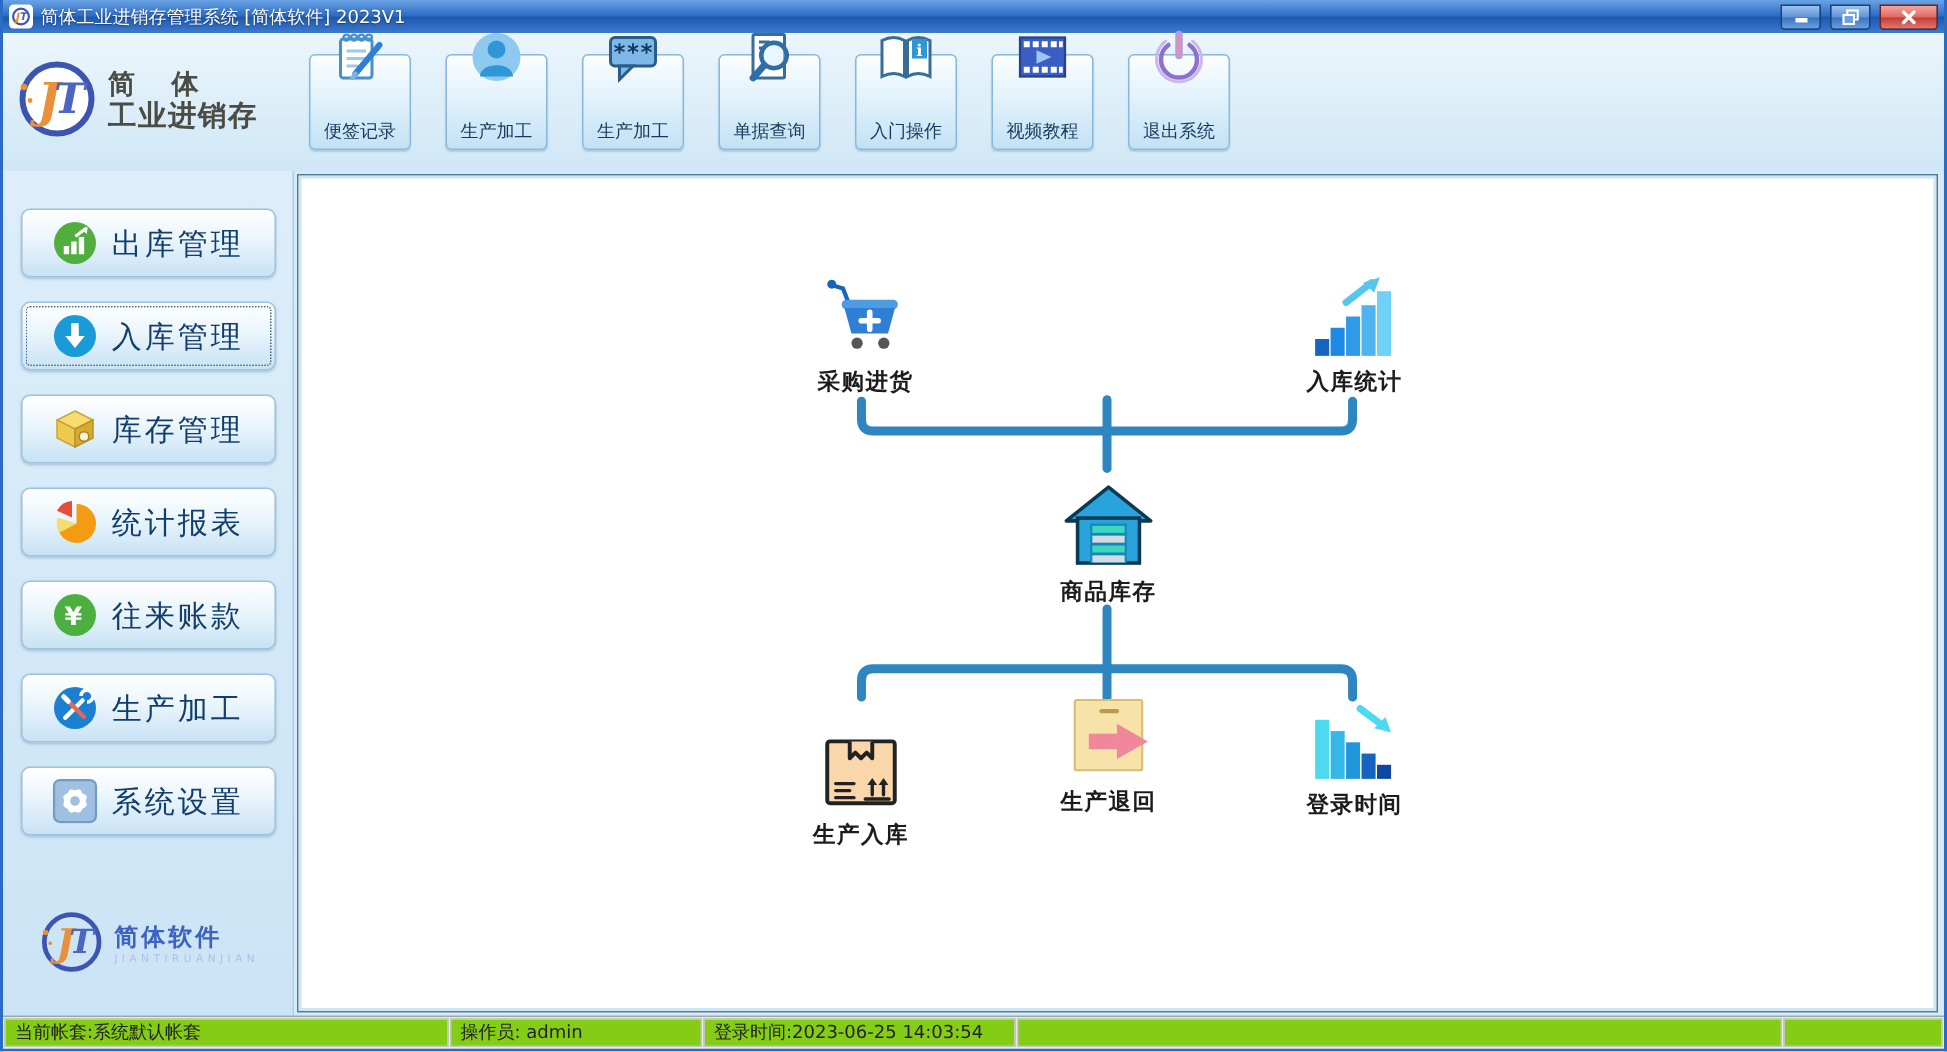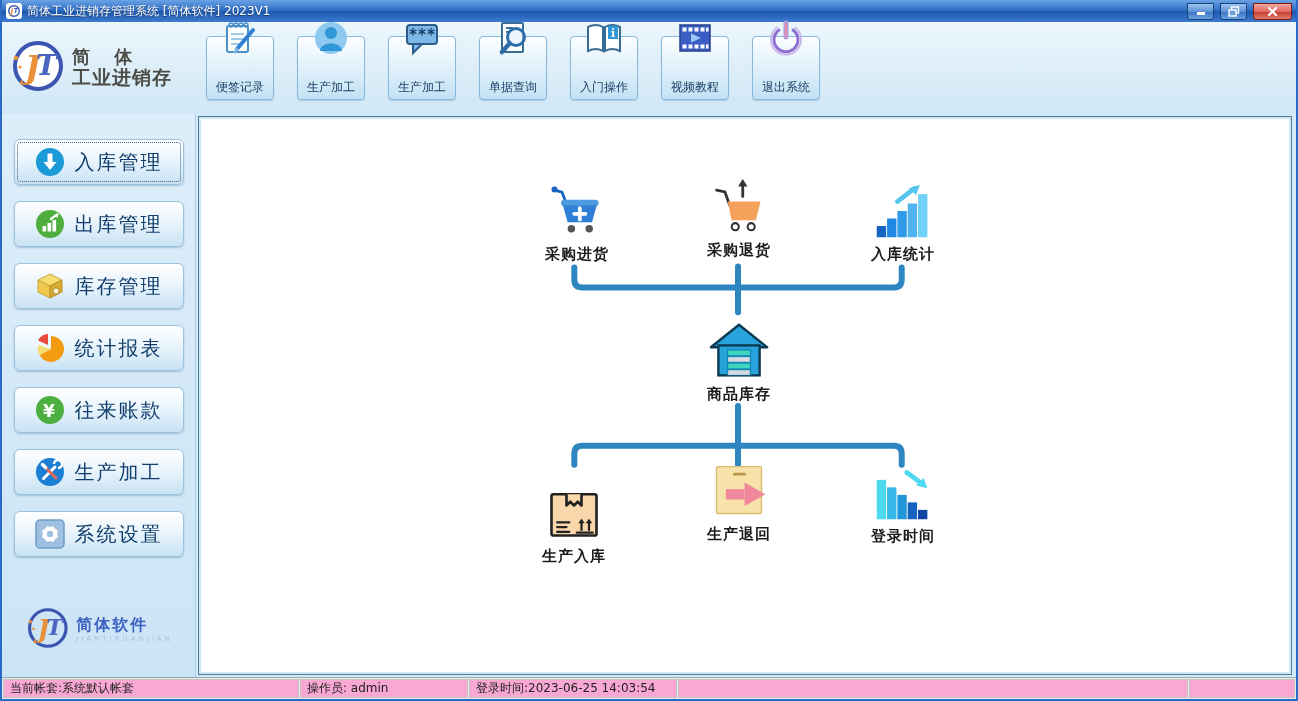--- a/index.html
+++ b/index.html
@@ -62,21 +62,21 @@
   .panel { position:relative; width:100%; height:100%; background:#fff;
     border:1px solid #4f7d99; box-shadow:inset 0 0 0 2px #cfe6f5; }
   .connector-layer { position:absolute; left:0; top:0; width:100%; height:100%; }
   .node { position:absolute; display:flex; flex-direction:column; align-items:center; gap:0;
     transform:translateX(-50%); cursor:pointer; }
   .node-label { font-size:15px; font-weight:bold; color:#1c1c1c; letter-spacing:1px; white-space:nowrap; }
 
   
   .statusbar { height:22px; flex:0 0 22px; background:#eceae9; border-top:1px solid #98a8b2;
     display:flex; align-items:stretch; font-size:12px; color:#222; }
-  .st { border:1px solid #c4c4c4; margin:1px 0 1px 1px; background:#f9a8d4;
+  .st { border:1px solid #c4c4c4; margin:1px 0 1px 1px; background:#84cc16;
     display:flex; align-items:center; padding:0 6px; white-space:nowrap; overflow:hidden; }
   .st-account { width:296px; }
   .st-operator { width:168px; }
   .st-login { width:208px; }
   .st-spacer { flex:1; }
   .st-end { width:106px; margin-right:1px; }
 </style>
 </head>
 <body>
 
@@ -224,43 +224,43 @@
         <span class="tb-label">退出系统</span>
       </div>
 
     </div>
   </div>
 
   <div class="middle">
     <div class="sidebar">
       <div class="sidebar-menu">
 
-        <div class="side-btn active">
-          <span class="side-icon">
-            <svg width="30" height="30" viewBox="0 0 30 30">
-              <circle cx="15" cy="15" r="14" fill="#1a9ad6"></circle>
-              <rect x="12.5" y="6.5" width="5" height="9" fill="#fff"></rect>
-              <polygon points="8.5,15 21.5,15 15,23" fill="#fff"></polygon>
-            </svg>
-          </span>
-          <span>入库管理</span>
-        </div>
-
         <div class="side-btn">
           <span class="side-icon">
             <svg width="30" height="30" viewBox="0 0 30 30">
               <circle cx="15" cy="15" r="14" fill="#4fae3e"></circle>
               <rect x="7.5" y="17" width="3.6" height="5.5" fill="#fff"></rect>
               <rect x="12.5" y="14" width="3.6" height="8.5" fill="#fff"></rect>
               <rect x="17.5" y="11" width="3.6" height="11.5" fill="#fff"></rect>
               <path d="M16 10 L22 5.5" stroke="#fff" stroke-width="2.2" stroke-linecap="round"></path>
               <polygon points="23.5,4.5 22.8,9 19.5,6" fill="#fff"></polygon>
             </svg>
           </span>
           <span>出库管理</span>
+        </div>
+
+        <div class="side-btn active">
+          <span class="side-icon">
+            <svg width="30" height="30" viewBox="0 0 30 30">
+              <circle cx="15" cy="15" r="14" fill="#1a9ad6"></circle>
+              <rect x="12.5" y="6.5" width="5" height="9" fill="#fff"></rect>
+              <polygon points="8.5,15 21.5,15 15,23" fill="#fff"></polygon>
+            </svg>
+          </span>
+          <span>入库管理</span>
         </div>
 
         <div class="side-btn">
           <span class="side-icon">
             <svg width="30" height="30" viewBox="0 0 30 30">
               <polygon points="15,3 27,9 15,15 3,9" fill="#f7dc6f" stroke="#c9a53c" stroke-width="1"></polygon>
               <polygon points="3,9 15,15 15,27 3,21" fill="#efc84e" stroke="#c9a53c" stroke-width="1"></polygon>
               <polygon points="27,9 15,15 15,27 27,21" fill="#d8aa2e" stroke="#b8922a" stroke-width="1"></polygon>
               <circle cx="21" cy="20" r="3.2" fill="#fdf3d0" stroke="#a8842a" stroke-width="1"></circle>
             </svg>
@@ -354,33 +354,20 @@
               <rect x="15" y="20" width="40" height="7" rx="3.5" fill="#4f9be0"></rect>
               <polygon points="17,26 53,26 48,44 22,44" fill="#2f7fd6"></polygon>
               <path d="M35 29 V41 M29 35 H41" stroke="#fff" stroke-width="4" stroke-linecap="round"></path>
               <circle cx="26" cy="51" r="4" fill="#555"></circle>
               <circle cx="45" cy="51" r="4" fill="#555"></circle>
             </svg>
           </span>
           <span class="node-label">采购进货</span>
         </div>
 
-        <div class="node" style="left:540px; top:60px;">
-          <span>
-            <svg width="60" height="60" viewBox="0 0 64 64">
-              <path d="M36 22 V6" stroke="#333" stroke-width="3" fill="none"></path>
-              <polygon points="36,2 31,10 41,10" fill="#333"></polygon>
-              <path d="M8 14 L17 16 L22 30" stroke="#333" stroke-width="3" fill="none" stroke-linecap="round"></path>
-              <polygon points="20,26 55,26 50,46 24,46" fill="#f5a35c"></polygon>
-              <circle cx="28" cy="53" r="3.8" fill="#fff" stroke="#333" stroke-width="2.2"></circle>
-              <circle cx="45" cy="53" r="3.8" fill="#fff" stroke="#333" stroke-width="2.2"></circle>
-            </svg>
-          </span>
-          <span class="node-label">采购退货</span>
-        </div>
 
         <div class="node" style="left:704px; top:64px;justify-content:flex-end;">
           <span>
             <svg width="60" height="60" viewBox="0 0 64 64">
               <rect x="4" y="48" width="10" height="12" fill="#1565c0"></rect>
               <rect x="15" y="40" width="10" height="20" fill="#1e88e5"></rect>
               <rect x="26" y="32" width="10" height="28" fill="#2f9be8"></rect>
               <rect x="37" y="24" width="10" height="36" fill="#4fb3f0"></rect>
               <rect x="48" y="14" width="10" height="46" fill="#6fd0f8"></rect>
               <path d="M26 22 L44 8" stroke="#56c5f0" stroke-width="5" stroke-linecap="round"></path>

